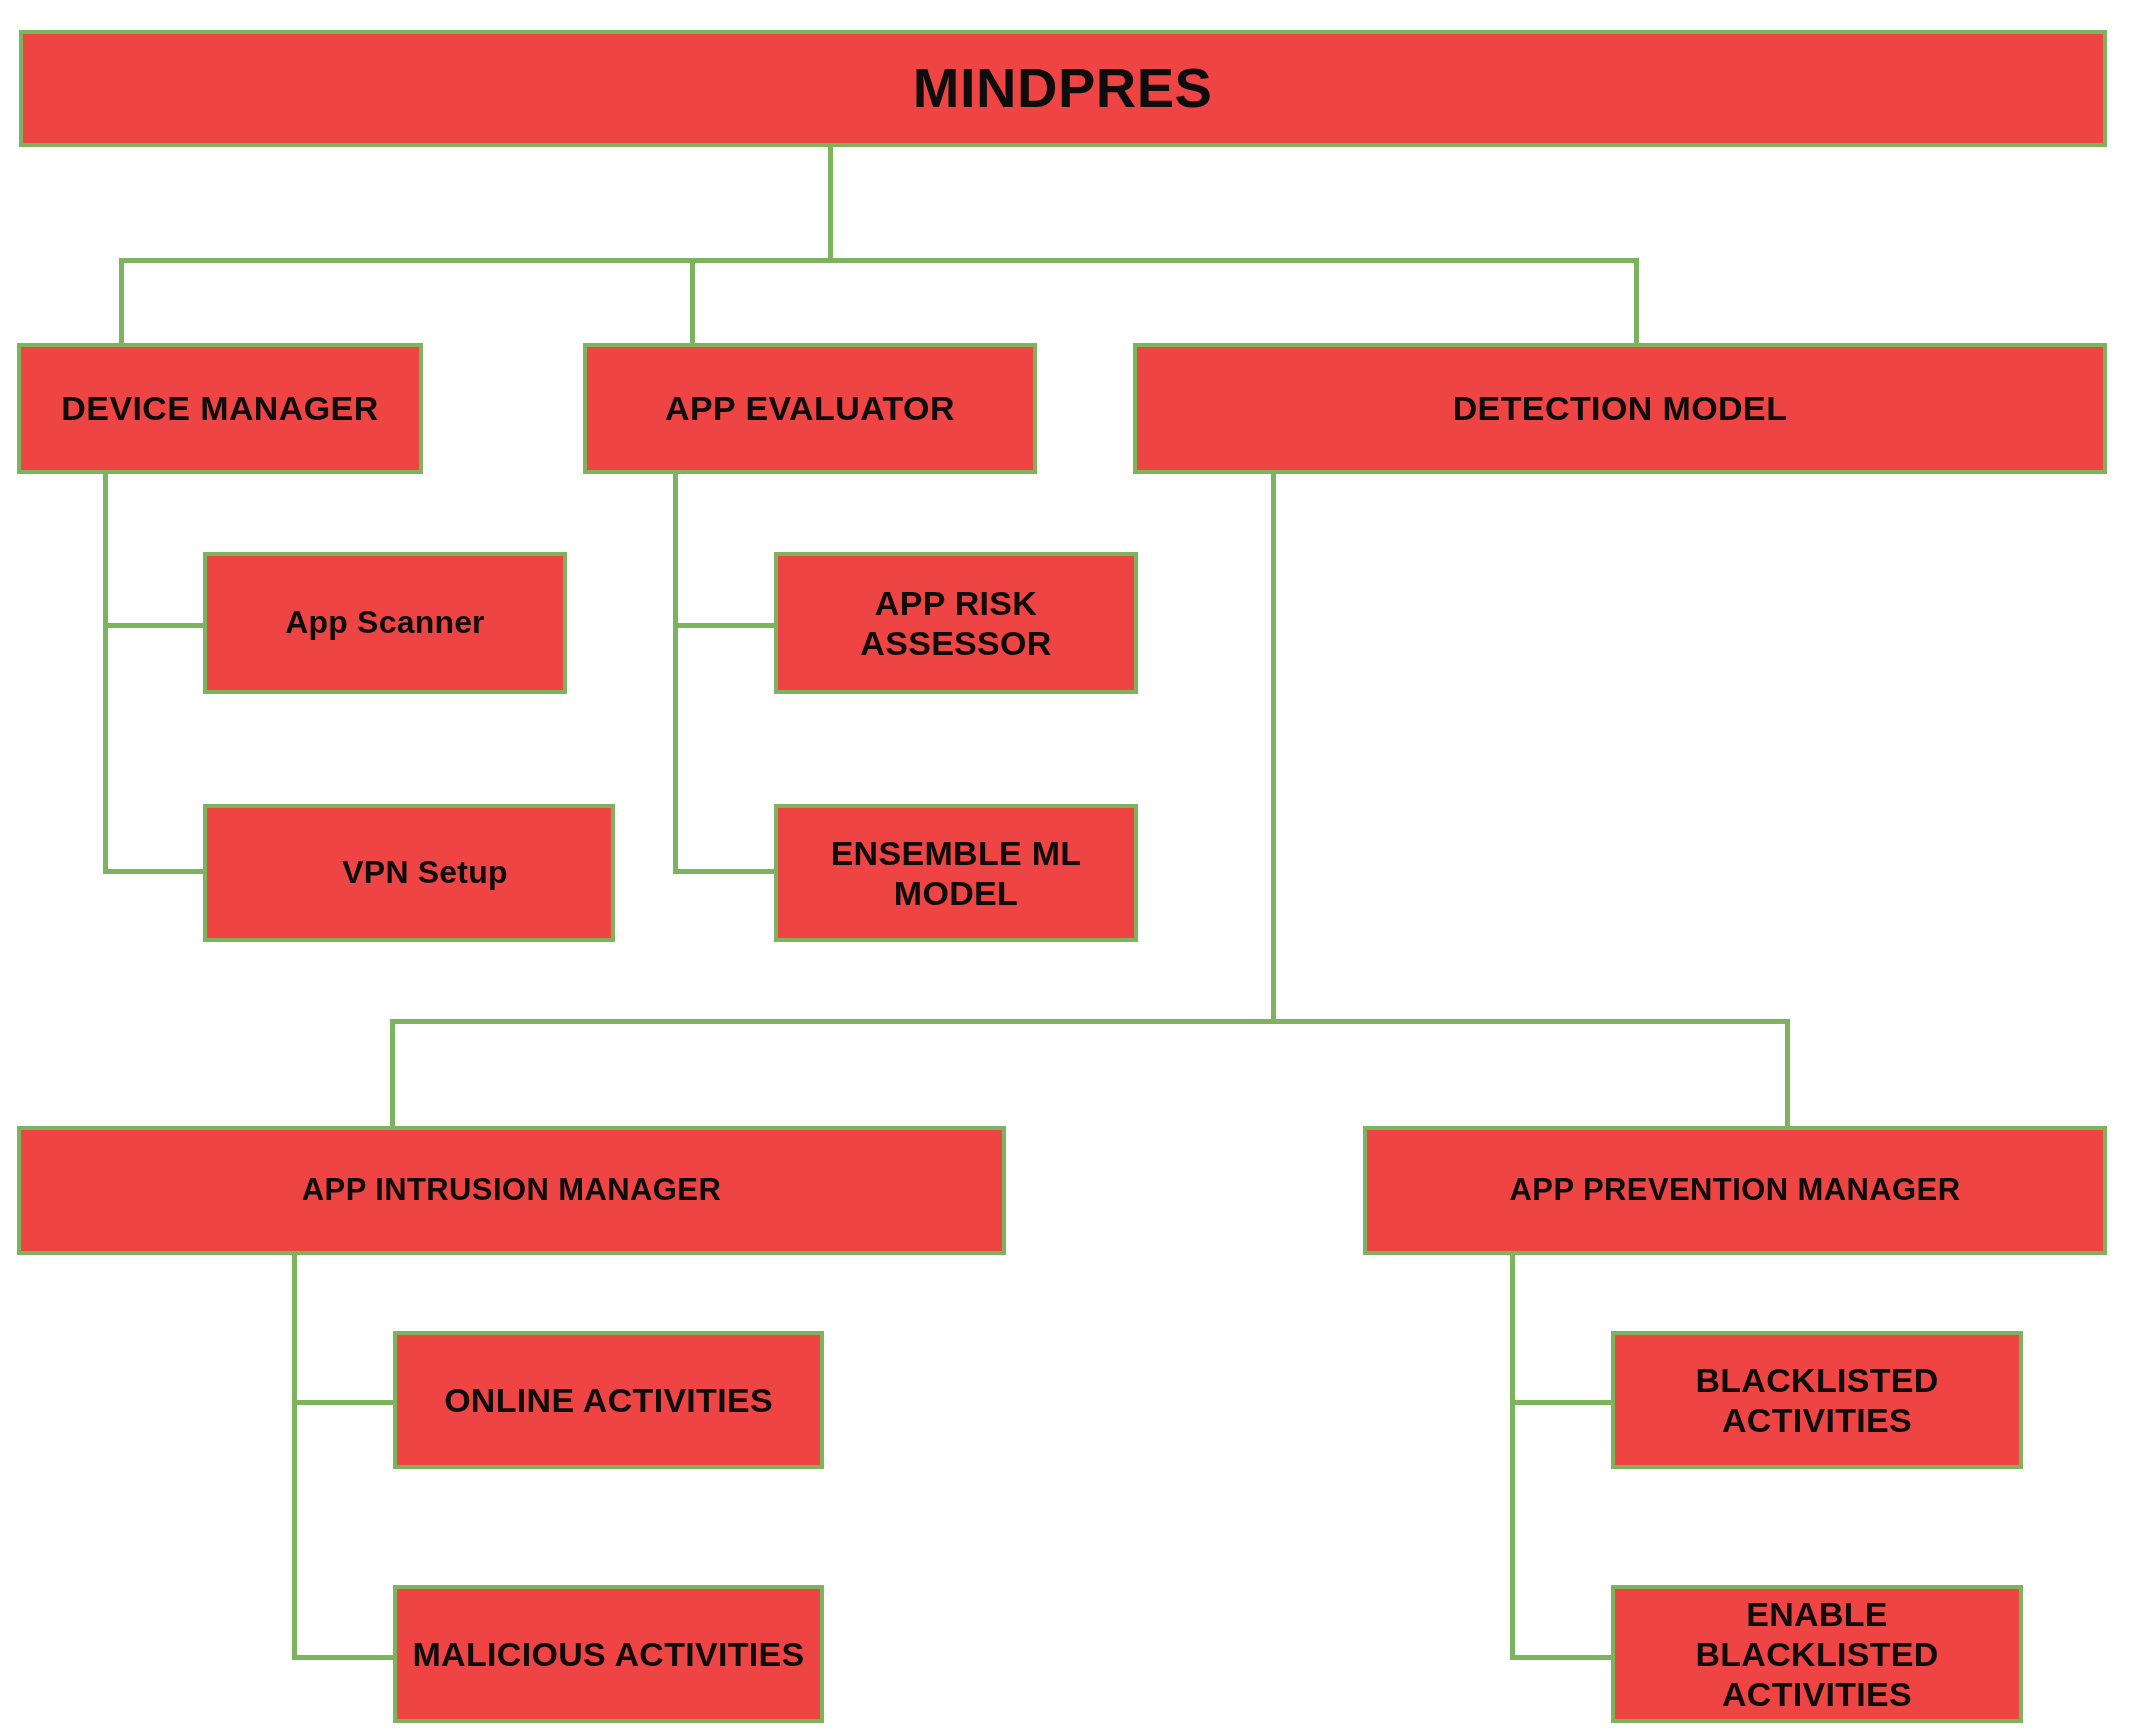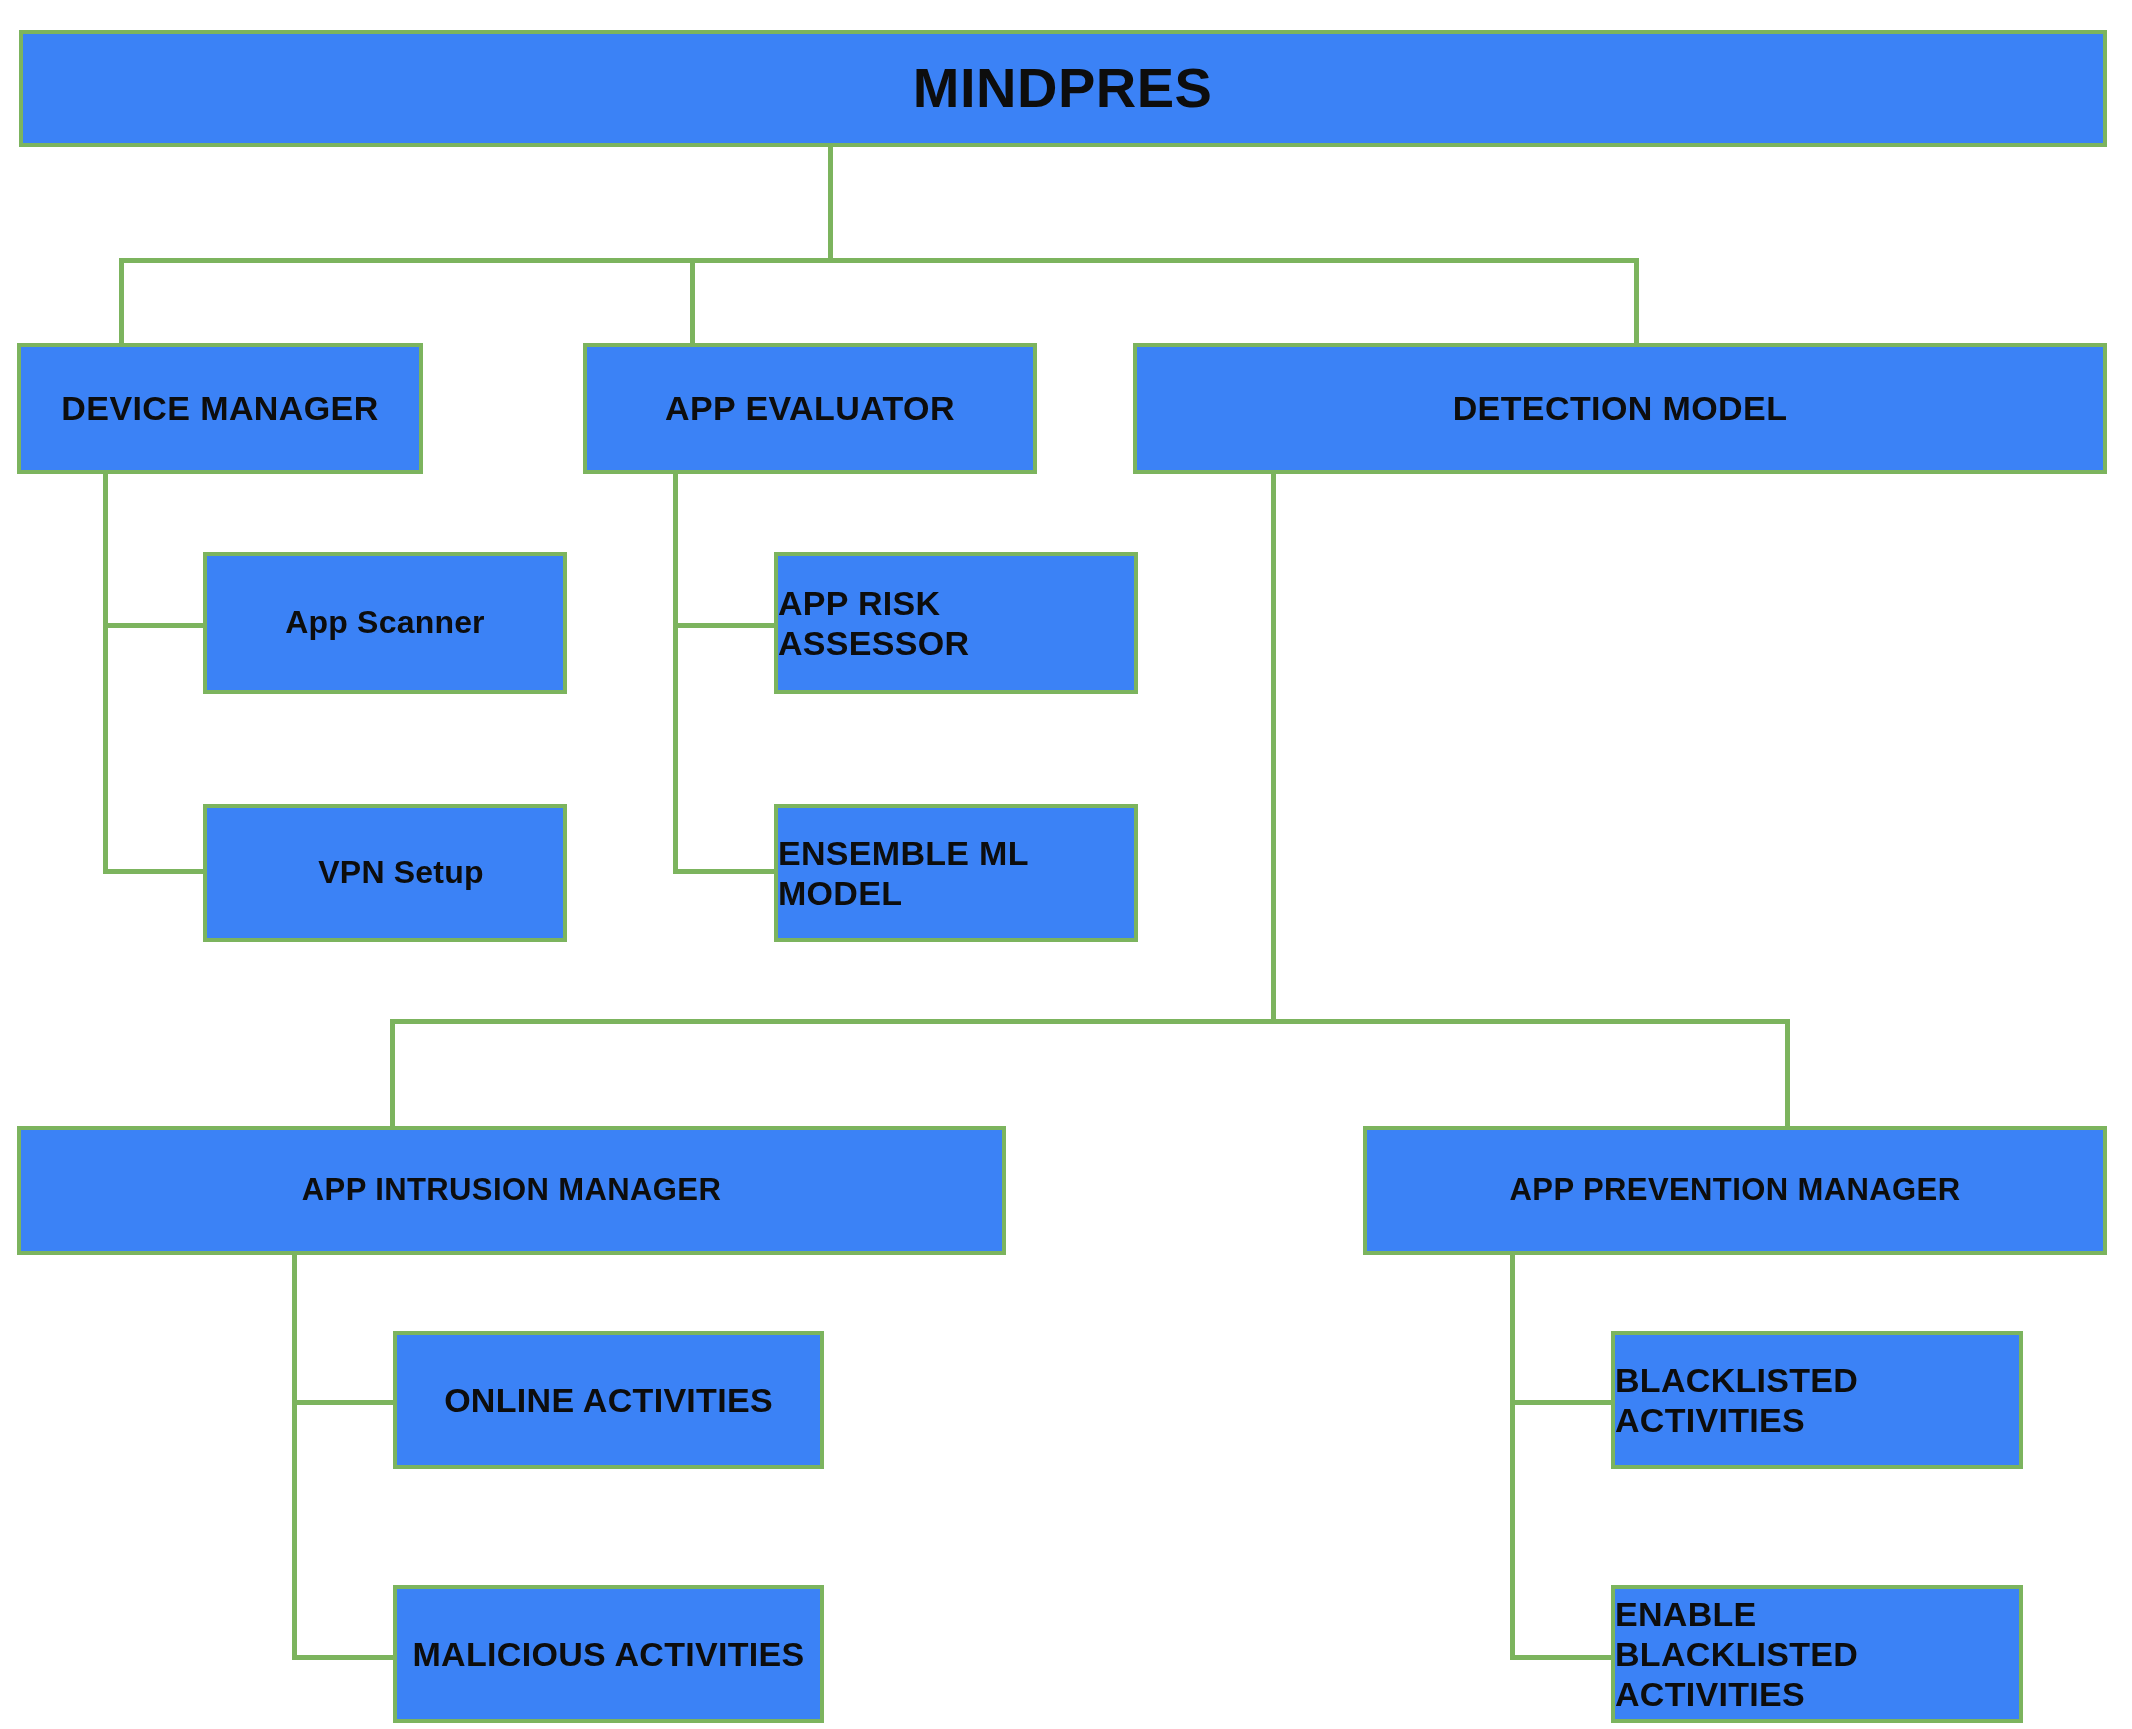--- a/index.html
+++ b/index.html
@@ -13,25 +13,26 @@
   #canvas {
     position: relative;
     width: 2133px;
     height: 1729px;
     background: #ffffff;
     overflow: hidden;
   }
   .node {
     position: absolute;
     box-sizing: border-box;
-    background: #3b82f6;
+    background: #ef4444;
     border: 4.7px solid #7cb45e;
     display: flex;
     align-items: center;
     justify-content: center;
+    text-align: center;
     color: #0d0d0d;
     z-index: 3;
   }
   .node .label {
     display: block;
     line-height: 1.18;
     white-space: pre-line;
   }
   
   .lv-root   { font-size: 56px; font-weight: bold; letter-spacing: 0.5px; }
@@ -93,21 +94,21 @@
   </div>
 
   <div class="node lv-two" style="left:1133px; top:343px; width:974px; height:131px;">
     <span class="label">DETECTION MODEL</span>
   </div>
 
   <div class="node lv-leaf-soft" style="left:203px; top:552px; width:364px; height:142px; font-weight:bold;">
     <span class="label">App Scanner</span>
   </div>
 
-  <div class="node lv-leaf-soft" style="left:203px; top:804px; width:364px; height:138px;padding-left:32px;">
+  <div class="node lv-leaf-soft" style="left:203px; top:804px; width:412px; height:138px;padding-left:32px;">
     <span class="label">VPN Setup</span>
   </div>
 
   <div class="node lv-leaf" style="left:774px; top:552px; width:364px; height:142px;">
     <span class="label">APP RISK ASSESSOR</span>
   </div>
 
   <div class="node lv-leaf" style="left:774px; top:804px; width:364px; height:138px;">
     <span class="label">ENSEMBLE ML MODEL</span>
   </div>

